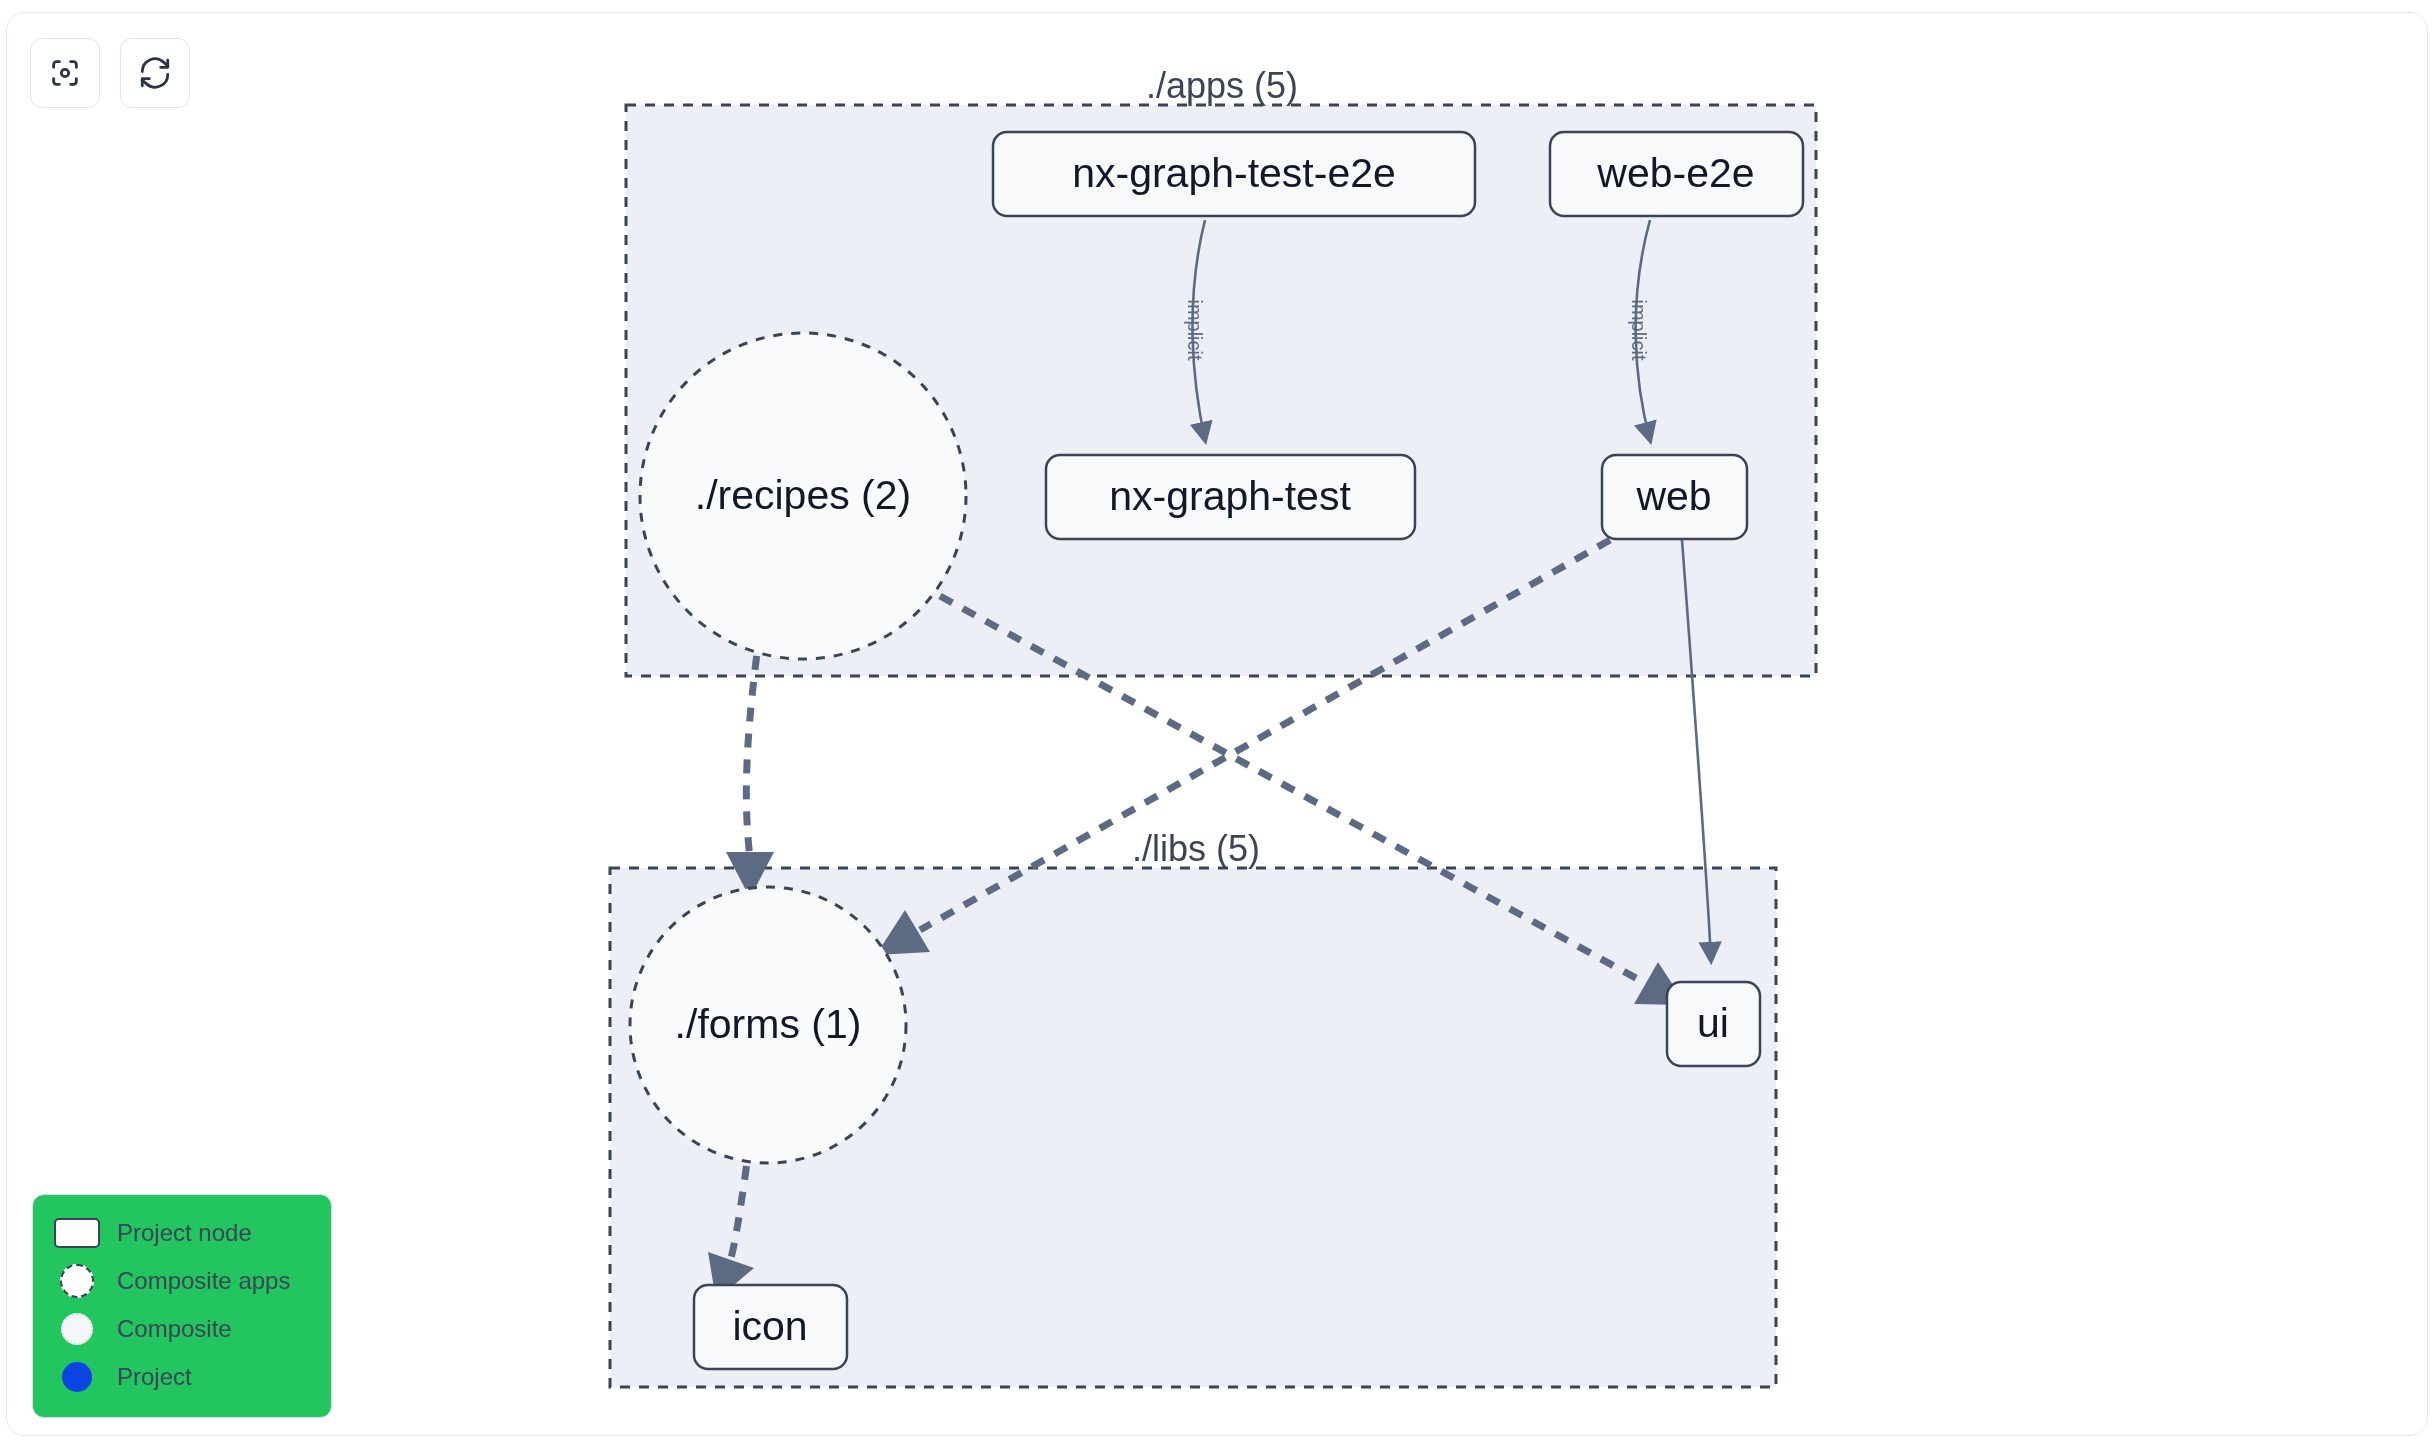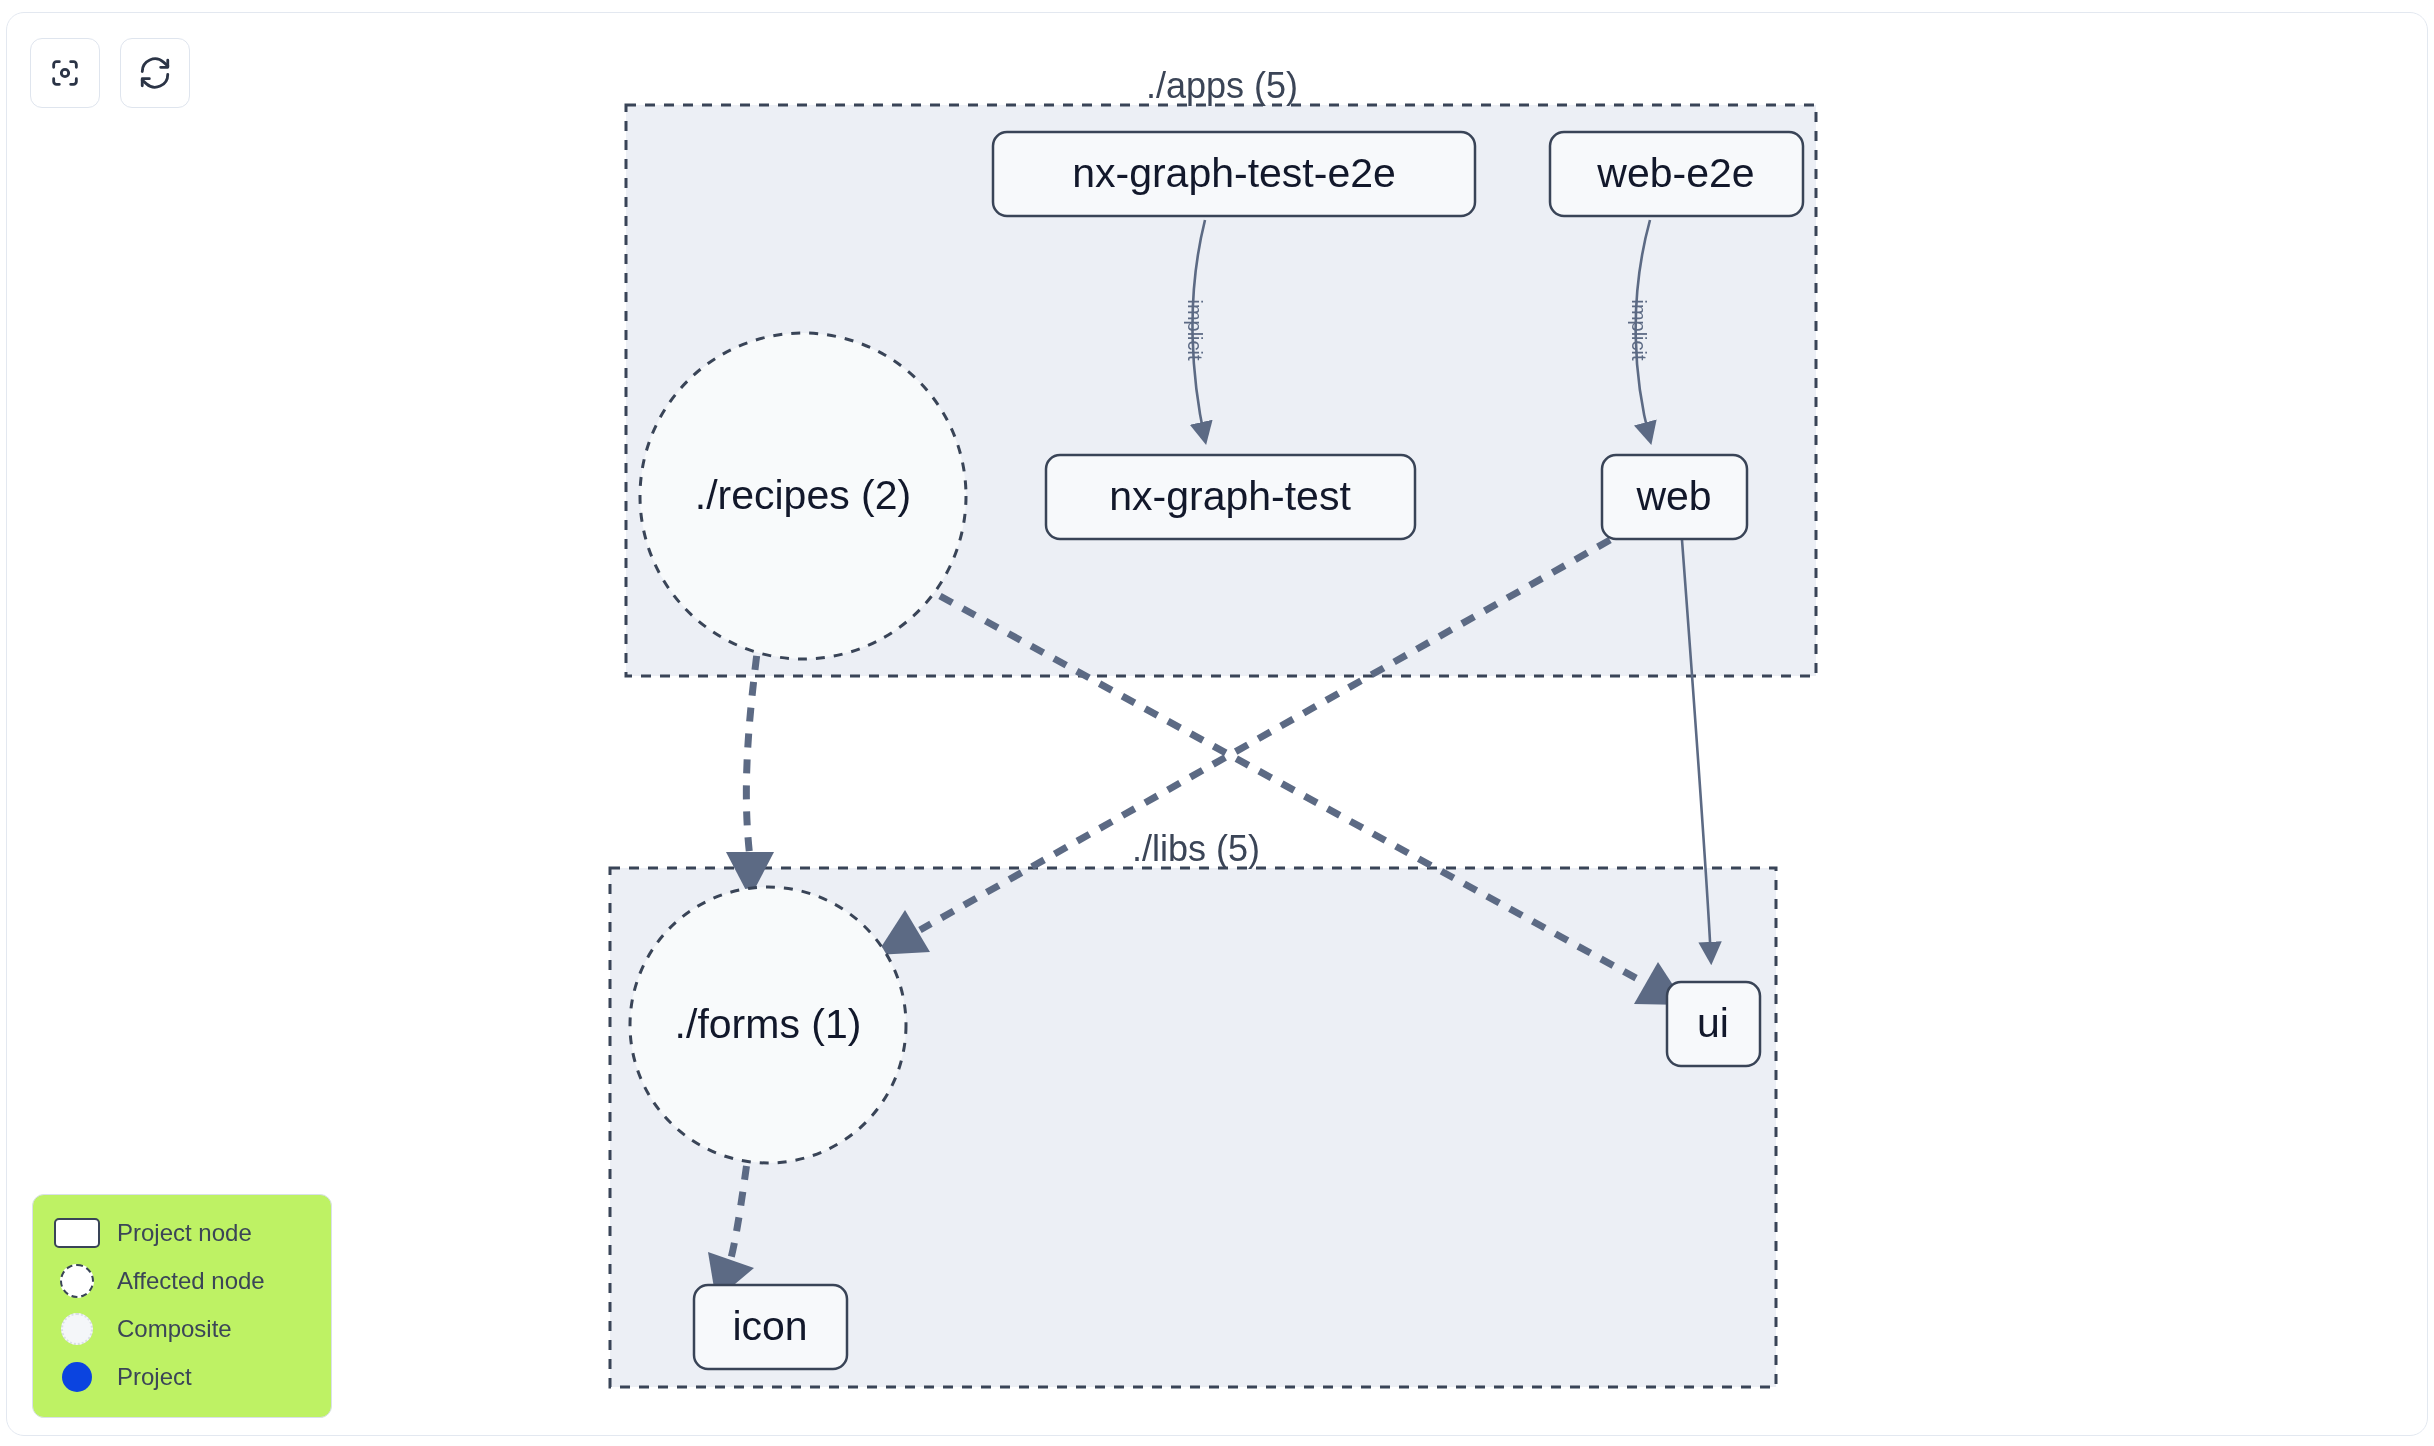--- a/index.html
+++ b/index.html
@@ -53,21 +53,21 @@
   .tool-btn svg { display: block; }
 
   
   .legend {
     position: absolute;
     left: 32px;
     top: 1194px;
     width: 300px;
     border: 1.5px solid #d9e0ea;
     border-radius: 12px;
-    background: #bef264;
+    background: #22c55e;
     padding: 14px 18px 16px 18px;
     box-sizing: border-box;
     z-index: 20;
   }
   .legend-row {
     display: flex;
     align-items: center;
     height: 48px;
   }
   .legend-swatch {
@@ -306,21 +306,21 @@
     <div class="legend-row">
       <span class="legend-swatch">
           <span class="sw-rect"></span>
         </span>
       <span class="legend-label">Project node</span>
     </div>
     <div class="legend-row">
       <span class="legend-swatch">
           <span class="sw-circle-dashed"></span>
         </span>
-      <span class="legend-label">Affected node</span>
+      <span class="legend-label">Composite apps</span>
     </div>
     <div class="legend-row">
       <span class="legend-swatch">
           <span class="sw-circle-affected"></span>
         </span>
       <span class="legend-label">Composite</span>
     </div>
     <div class="legend-row">
       <span class="legend-swatch">
           <span class="sw-circle-touched"></span>

